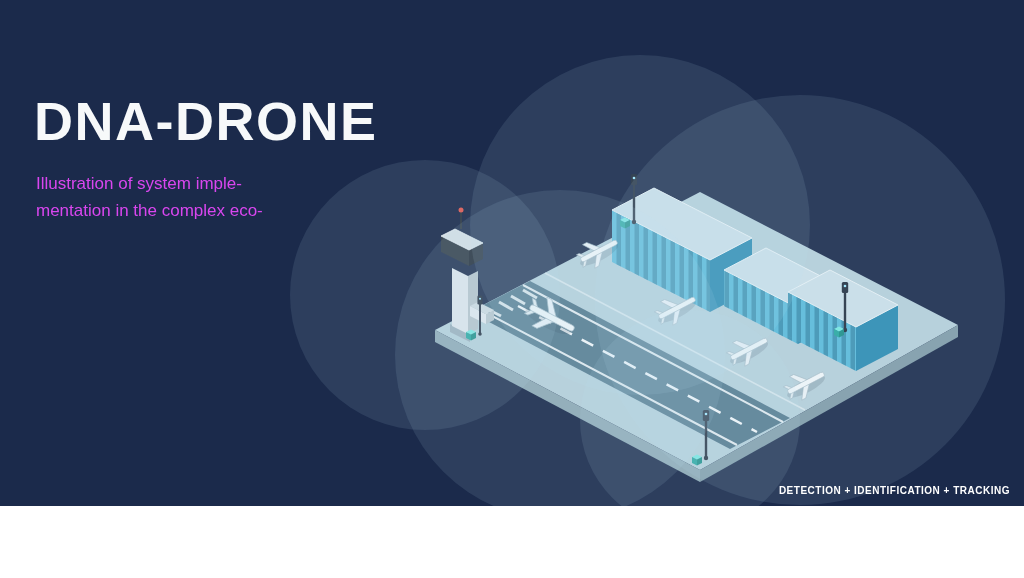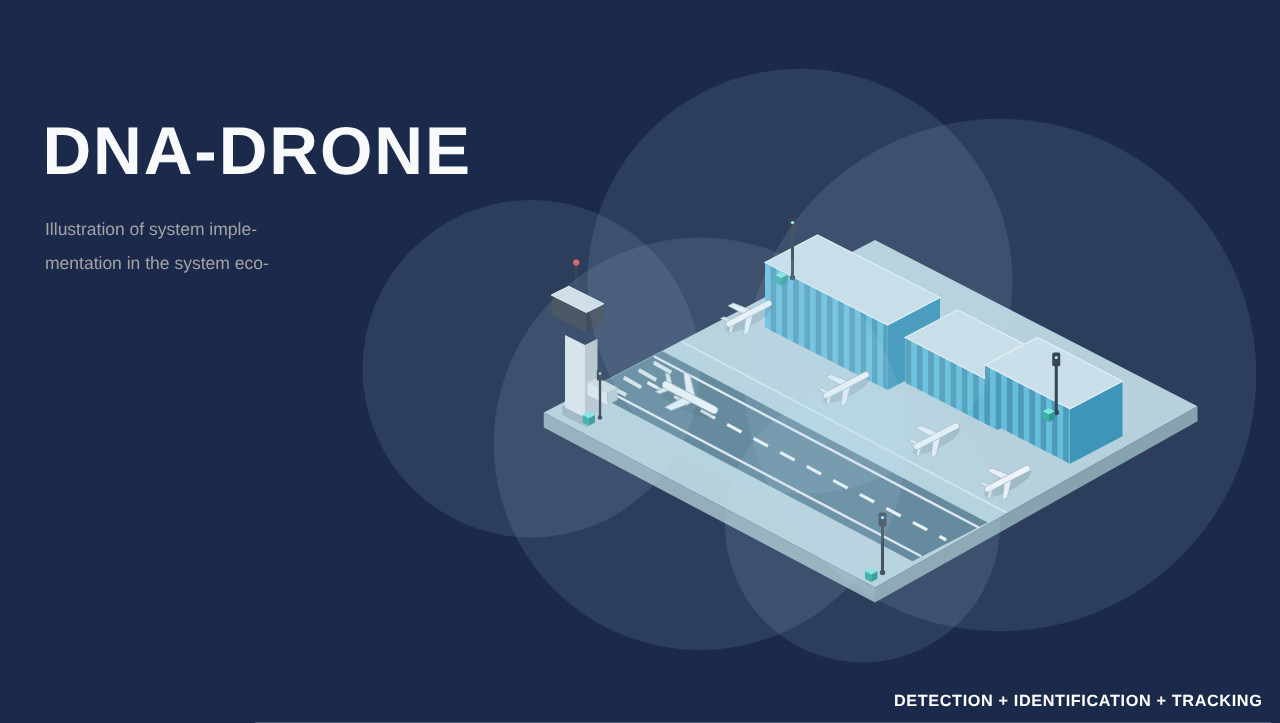--- a/index.html
+++ b/index.html
@@ -1,36 +1,36 @@
 <!DOCTYPE html>
 <html><head>
 <meta charset="utf-8">
 <style>
   html,body{margin:0;padding:0;}
   .stage{
     position:relative;
-    width:1024px;height:578px;
+    width:1024px;height:506px;
     background:#1b2a4b;
     overflow:hidden;
     font-family:"Liberation Sans", sans-serif;
   }
   .illustration{position:absolute;inset:0;}
   .title{
     position:absolute;left:34px;top:94px;
     font-size:54px;font-weight:800;letter-spacing:1.5px;
     color:#f7f9fa;line-height:1;
   }
   .subtitle{
     position:absolute;left:36px;top:170px;
-    font-size:14px;line-height:27px;color:#a3a3a3;font-weight:400;
+    font-size:17px;line-height:27px;color:#d946ef;font-weight:400;
   }
   .subtitle .bold{font-weight:700;}
   .footer{
     position:absolute;right:14px;bottom:10px;
-    font-size:13px;font-weight:700;letter-spacing:0.5px;color:#ffffff;
+    font-size:10px;font-weight:700;letter-spacing:0.5px;color:#ffffff;
     text-transform:uppercase;
   }
 </style>
 </head>
 <body>
 
 <div class="stage">
 
   <svg class="illustration" viewBox="0 0 1024 578" width="1024" height="578" xmlns="http://www.w3.org/2000/svg">
 
@@ -146,18 +146,18 @@
       <circle cx="560" cy="355" r="165"></circle>
       <circle cx="425" cy="295" r="135"></circle>
       <circle cx="690" cy="420" r="110"></circle>
     </g>
   </svg>
 
   <div class="title">DNA-DRONE</div>
 
   <div class="subtitle">
     <div>Illustration of system imple-</div>
-    <div>mentation in the system eco-</div>
+    <div>mentation in the complex eco-</div>
   </div>
 
   <div class="footer">DETECTION + IDENTIFICATION + TRACKING</div>
 
 </div>
 
 </body></html>

